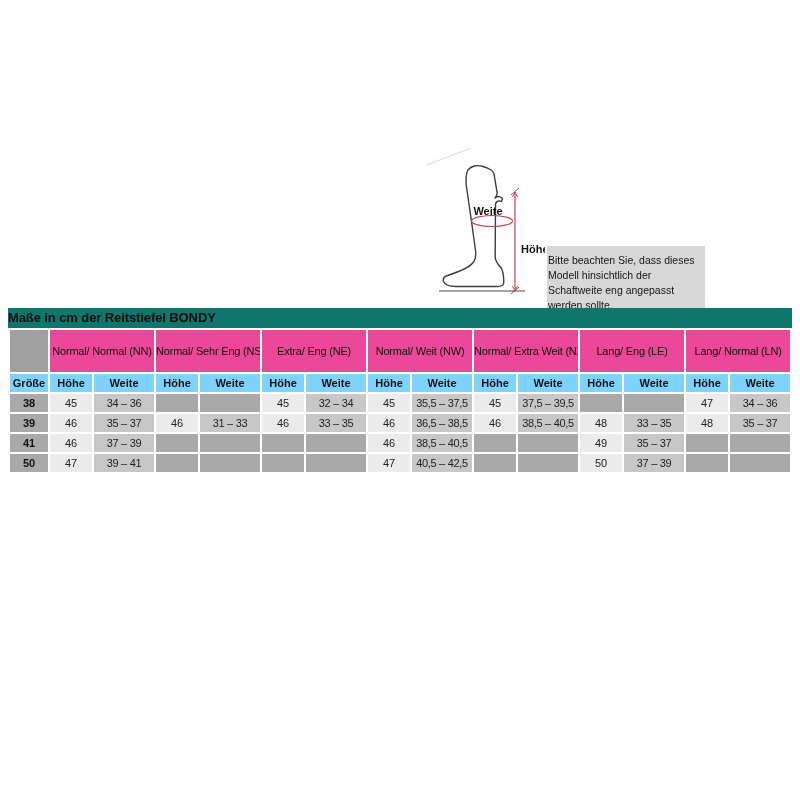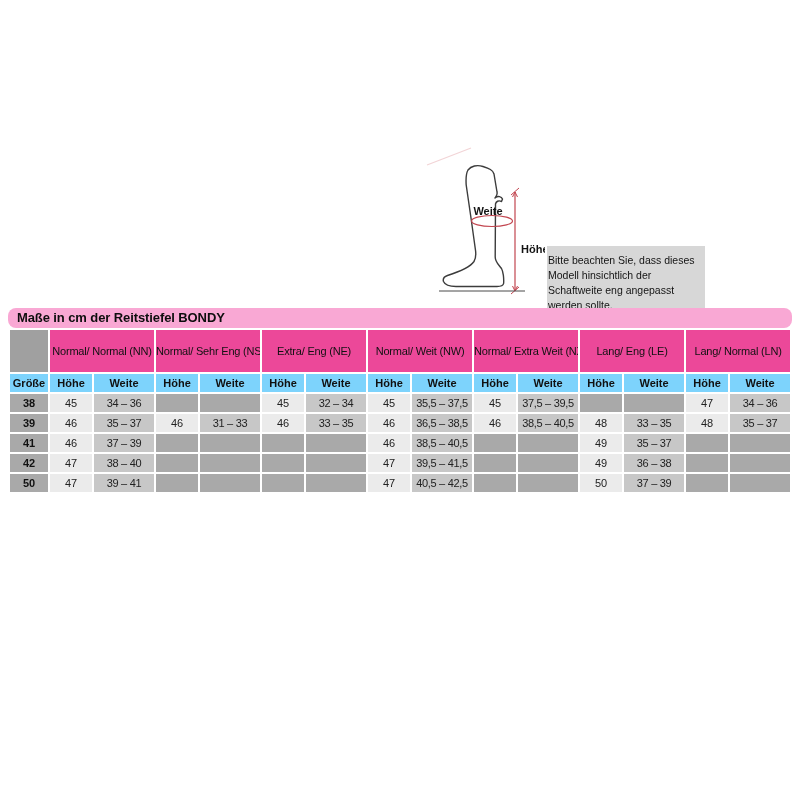--- a/index.html
+++ b/index.html
@@ -7,22 +7,22 @@
         font-family:"Liberation Sans",sans-serif;color:#1f1f1f;}
 
   
   .figure{position:absolute;left:425px;top:145px;width:330px;height:162px;}
   .boot-svg{position:absolute;left:0;top:0;}
   .note-box{position:absolute;left:122px;top:101px;width:156px;background:#d7d7d7;
             padding:7px 1px;font-size:10.5px;line-height:15px;color:#141414;}
 
   
   .table-wrap{position:absolute;left:8px;top:308px;width:784px;}
-  .table-title{background:#f9a8d4;height:20px;line-height:20px;padding-left:9px;
-               font-size:13px;font-weight:bold;color:#0e0e0e;letter-spacing:-0.1px;border-radius:8px;}
+  .table-title{background:#0f766e;height:20px;line-height:20px;
+               font-size:13px;font-weight:bold;color:#0e0e0e;letter-spacing:-0.1px;}
   table.size-chart{border-collapse:separate;border-spacing:2px;width:784px;table-layout:fixed;}
   table.size-chart th,table.size-chart td{padding:0;text-align:center;vertical-align:middle;
                font-size:11px;overflow:hidden;white-space:nowrap;}
   th.group{background:#ec4899;height:42px;font-weight:normal;font-size:11.5px;line-height:13px;
            color:#111;white-space:pre-line;letter-spacing:-0.2px;}
   th.corner{background:#a0a0a0;height:34px;}
   th.sub,th.size-head{background:#7dd3fc;height:18px;font-weight:bold;color:#111;}
   td{height:18px;color:#222;}
   td.size{background:#a9a9a9;font-weight:bold;color:#111;}
   td.hoehe{background:#ebebeb;}
@@ -171,37 +171,20 @@
             <td class="hoehe">46</td>
             <td class="weite">38,5 – 40,5</td>
             <td class="empty"></td>
             <td class="empty"></td>
             <td class="hoehe">49</td>
             <td class="weite">35 – 37</td>
             <td class="empty"></td>
             <td class="empty"></td>
           </tr>
           <tr>
-            <td class="size">42</td>
-            <td class="hoehe">47</td>
-            <td class="weite">38 – 40</td>
-            <td class="empty"></td>
-            <td class="empty"></td>
-            <td class="empty"></td>
-            <td class="empty"></td>
-            <td class="hoehe">47</td>
-            <td class="weite">39,5 – 41,5</td>
-            <td class="empty"></td>
-            <td class="empty"></td>
-            <td class="hoehe">49</td>
-            <td class="weite">36 – 38</td>
-            <td class="empty"></td>
-            <td class="empty"></td>
-          </tr>
-          <tr>
             <td class="size">50</td>
             <td class="hoehe">47</td>
             <td class="weite">39 – 41</td>
             <td class="empty"></td>
             <td class="empty"></td>
             <td class="empty"></td>
             <td class="empty"></td>
             <td class="hoehe">47</td>
             <td class="weite">40,5 – 42,5</td>
             <td class="empty"></td>

